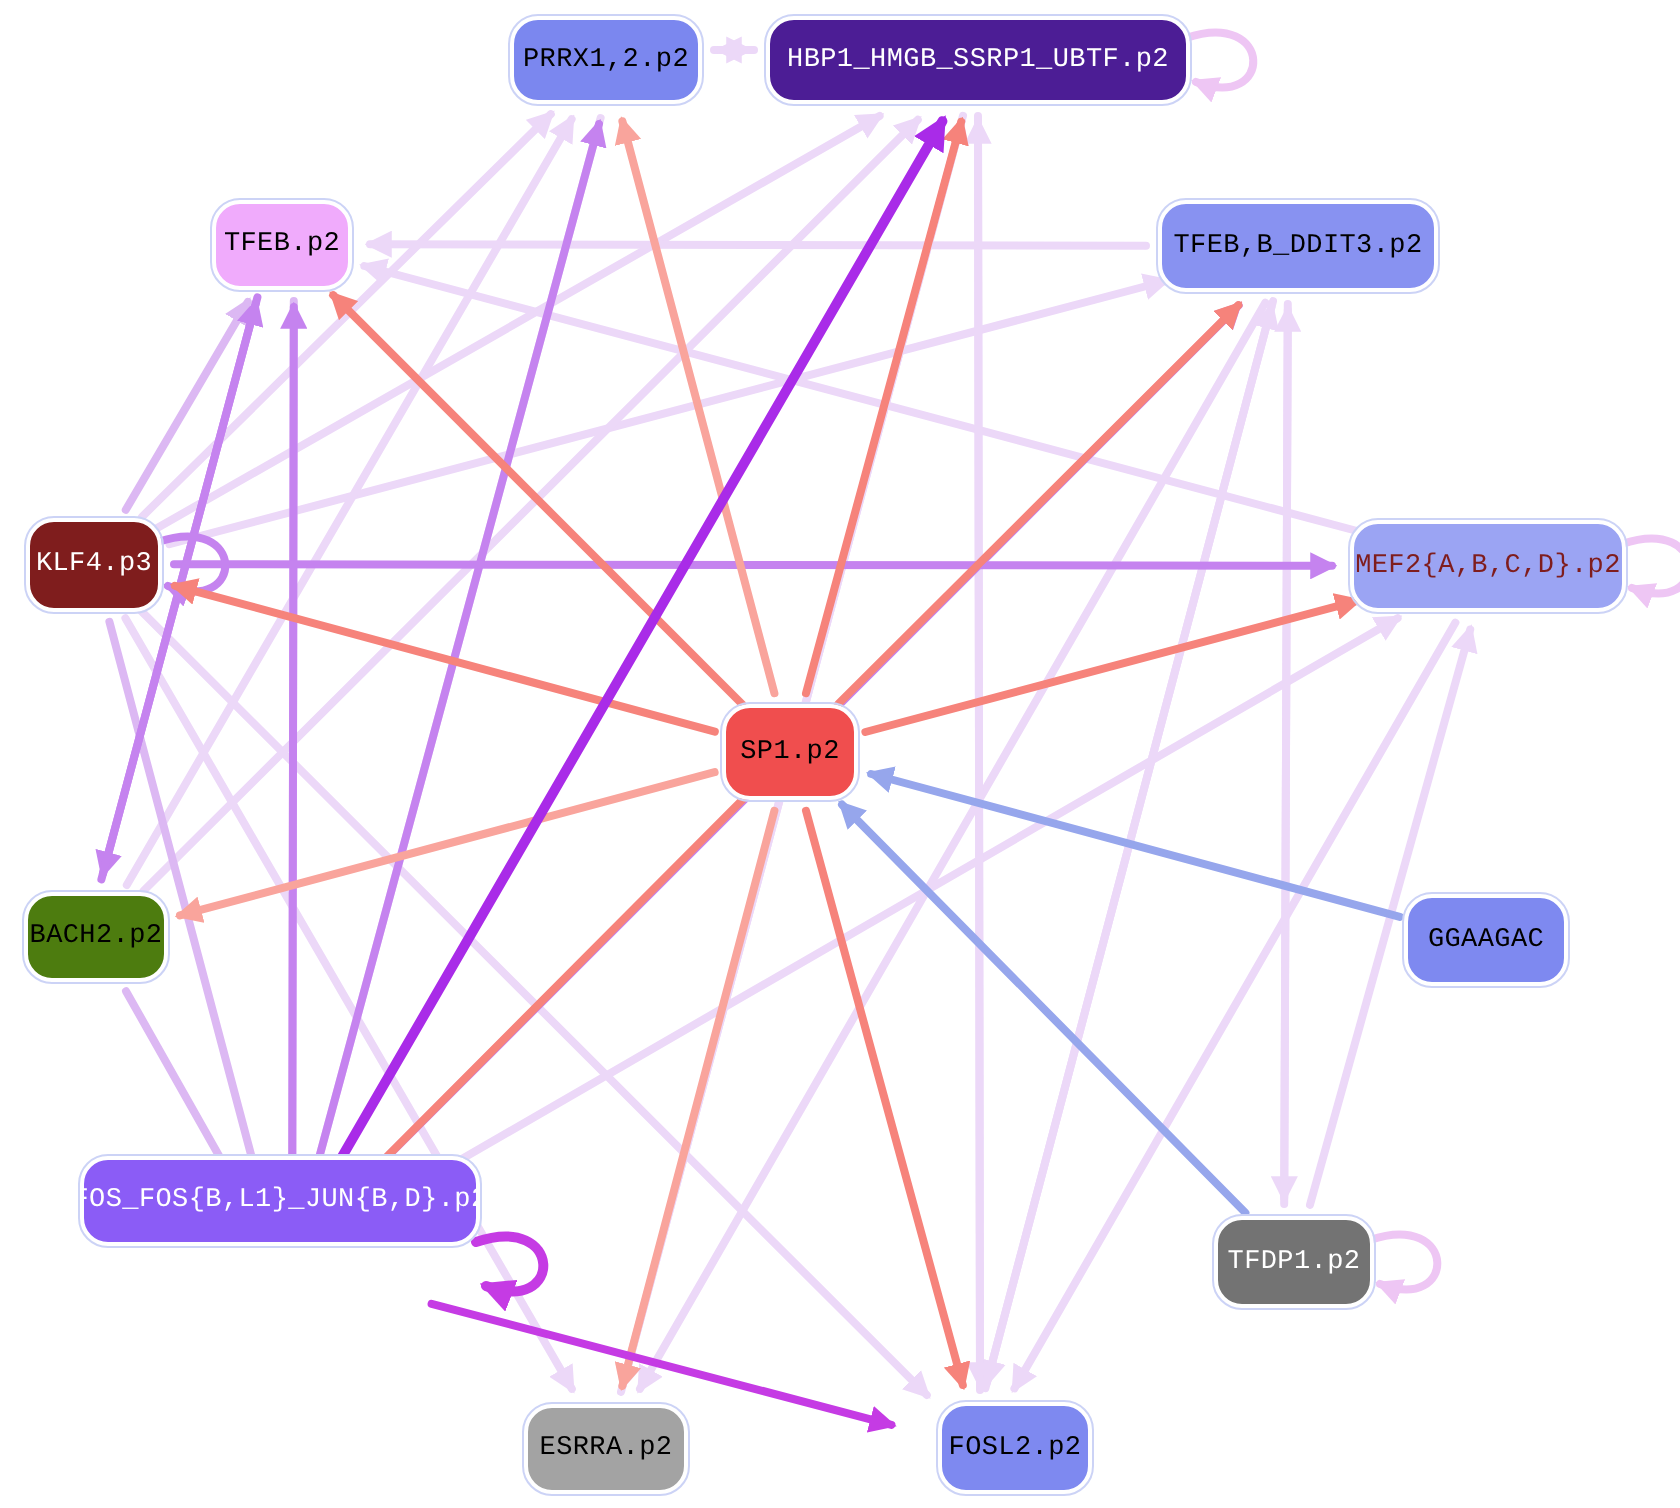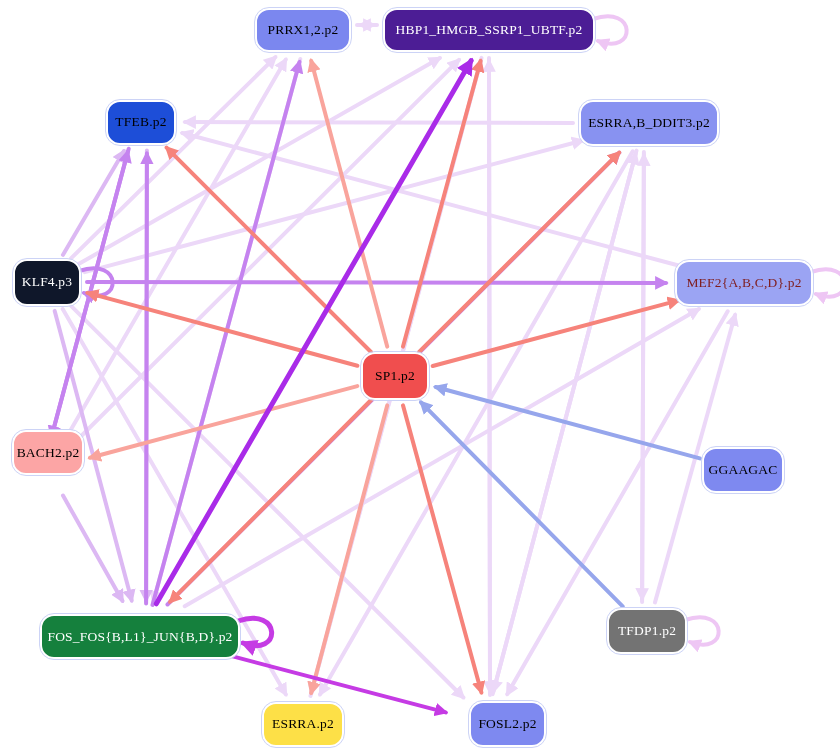--- a/index.html
+++ b/index.html
@@ -1,21 +1,21 @@
 <!DOCTYPE html>
 <html><head>
 <meta charset="utf-8">
 <style>
   html,body{margin:0;padding:0;background:#ffffff;}
   #stage{
     position:relative;
     width:840px;height:754px;
     background:#ffffff;
     overflow:hidden;
-    font-family:Liberation Serif, serif;
+    font-family:Liberation Mono, monospace;
   }
   #edges{position:absolute;left:0;top:0;width:840px;height:754px;}
   .node{
     position:absolute;
     display:flex;align-items:center;justify-content:center;
     border-radius:14px;
     border:2px solid #ffffff;
     outline:1px solid #ccd3f6;
     box-sizing:border-box;
     font-size:13.5px;
@@ -111,25 +111,25 @@
         <line x1="156.3" y1="603.8" x2="471.2" y2="60.6" stroke="#a92be8" stroke-width="5" stroke-linecap="round" marker-end="url(#arrow-pur)"></line>
         <line x1="215.8" y1="651.9" x2="445.7" y2="712.4" stroke="#c53be4" stroke-width="4" stroke-linecap="round" marker-end="url(#arrow-mag)"></line>
         <path d="M 238 621 C 282 606, 282 658, 243 643" fill="none" stroke="#c53be4" stroke-width="5" stroke-linecap="round" marker-end="url(#arrow-mag)"></path>
         <line x1="699.9" y1="458.4" x2="435.6" y2="387.0" stroke="#96a6ec" stroke-width="4" stroke-linecap="round" marker-end="url(#arrow-blu)"></line>
         <line x1="622.7" y1="606.4" x2="421.0" y2="402.3" stroke="#96a6ec" stroke-width="4" stroke-linecap="round" marker-end="url(#arrow-blu)"></line>
       </g>
   </svg>
   <div id="nodes">
       <div class="node" style="left: 255px; top: 8px; width: 96px; height: 44px; background: rgb(123, 135, 239); color: rgb(0, 0, 0);">PRRX1,2.p2</div>
       <div class="node" style="left: 383px; top: 8px; width: 212px; height: 44px; background: #4c1d95; color: rgb(255, 255, 255);">HBP1_HMGB_SSRP1_UBTF.p2</div>
-      <div class="node" style="left: 106px; top: 99.5px; width: 70px; height: 45px; background: #1d4ed8; color: rgb(0, 0, 0);">TFEB.p2</div>
-      <div class="node" style="left: 579px; top: 100px; width: 140px; height: 46px; background: rgb(136, 146, 241); color: rgb(0, 0, 0);">ESRRA,B_DDIT3.p2</div>
-      <div class="node" style="left: 13px; top: 258.5px; width: 68px; height: 47px; background: #0f172a; color: rgb(255, 255, 255);">KLF4.p3</div>
+      <div class="node" style="left: 106px; top: 99.5px; width: 70px; height: 45px; background: #f0abfc; color: rgb(0, 0, 0);">TFEB.p2</div>
+      <div class="node" style="left: 579px; top: 100px; width: 140px; height: 46px; background: rgb(136, 146, 241); color: rgb(0, 0, 0);">TFEB,B_DDIT3.p2</div>
+      <div class="node" style="left: 13px; top: 258.5px; width: 68px; height: 47px; background: #7f1d1d; color: rgb(255, 255, 255);">KLF4.p3</div>
       <div class="node" style="left: 675px; top: 260px; width: 138px; height: 46px; background: rgb(155, 164, 243); color: #7f1d1d;">MEF2{A,B,C,D}.p2</div>
       <div class="node" style="left: 361px; top: 352px; width: 68px; height: 48px; background: rgb(240, 78, 78); color: #000000;">SP1.p2</div>
-      <div class="node" style="left: 12px; top: 430px; width: 72px; height: 45px; background: #fca5a5; color: rgb(0, 0, 0);">BACH2.p2</div>
+      <div class="node" style="left: 12px; top: 446px; width: 72px; height: 45px; background: #4d7c0f; color: rgb(0, 0, 0);">BACH2.p2</div>
       <div class="node" style="left: 702px; top: 447px; width: 82px; height: 46px; background: rgb(126, 137, 240); color: rgb(0, 0, 0);">GGAAGAC</div>
-      <div class="node" style="left: 40px; top: 614px; width: 200px; height: 45px; background: #15803d; color: rgb(255, 255, 255);">FOS_FOS{B,L1}_JUN{B,D}.p2</div>
+      <div class="node" style="left: 40px; top: 578px; width: 200px; height: 45px; background: #8b5cf6; color: rgb(255, 255, 255);">FOS_FOS{B,L1}_JUN{B,D}.p2</div>
       <div class="node" style="left: 607px; top: 608px; width: 80px; height: 46px; background: #737373; color: rgb(255, 255, 255);">TFDP1.p2</div>
-      <div class="node" style="left: 262px; top: 701.5px; width: 82px; height: 45px; background: #fde047; color: rgb(0, 0, 0);">ESRRA.p2</div>
+      <div class="node" style="left: 262px; top: 701.5px; width: 82px; height: 45px; background: #a3a3a3; color: rgb(0, 0, 0);">ESRRA.p2</div>
       <div class="node" style="left: 469px; top: 701px; width: 77px; height: 46px; background: rgb(126, 137, 240); color: #000000;">FOSL2.p2</div>
     </div>
 </div>
 
 </body></html>

